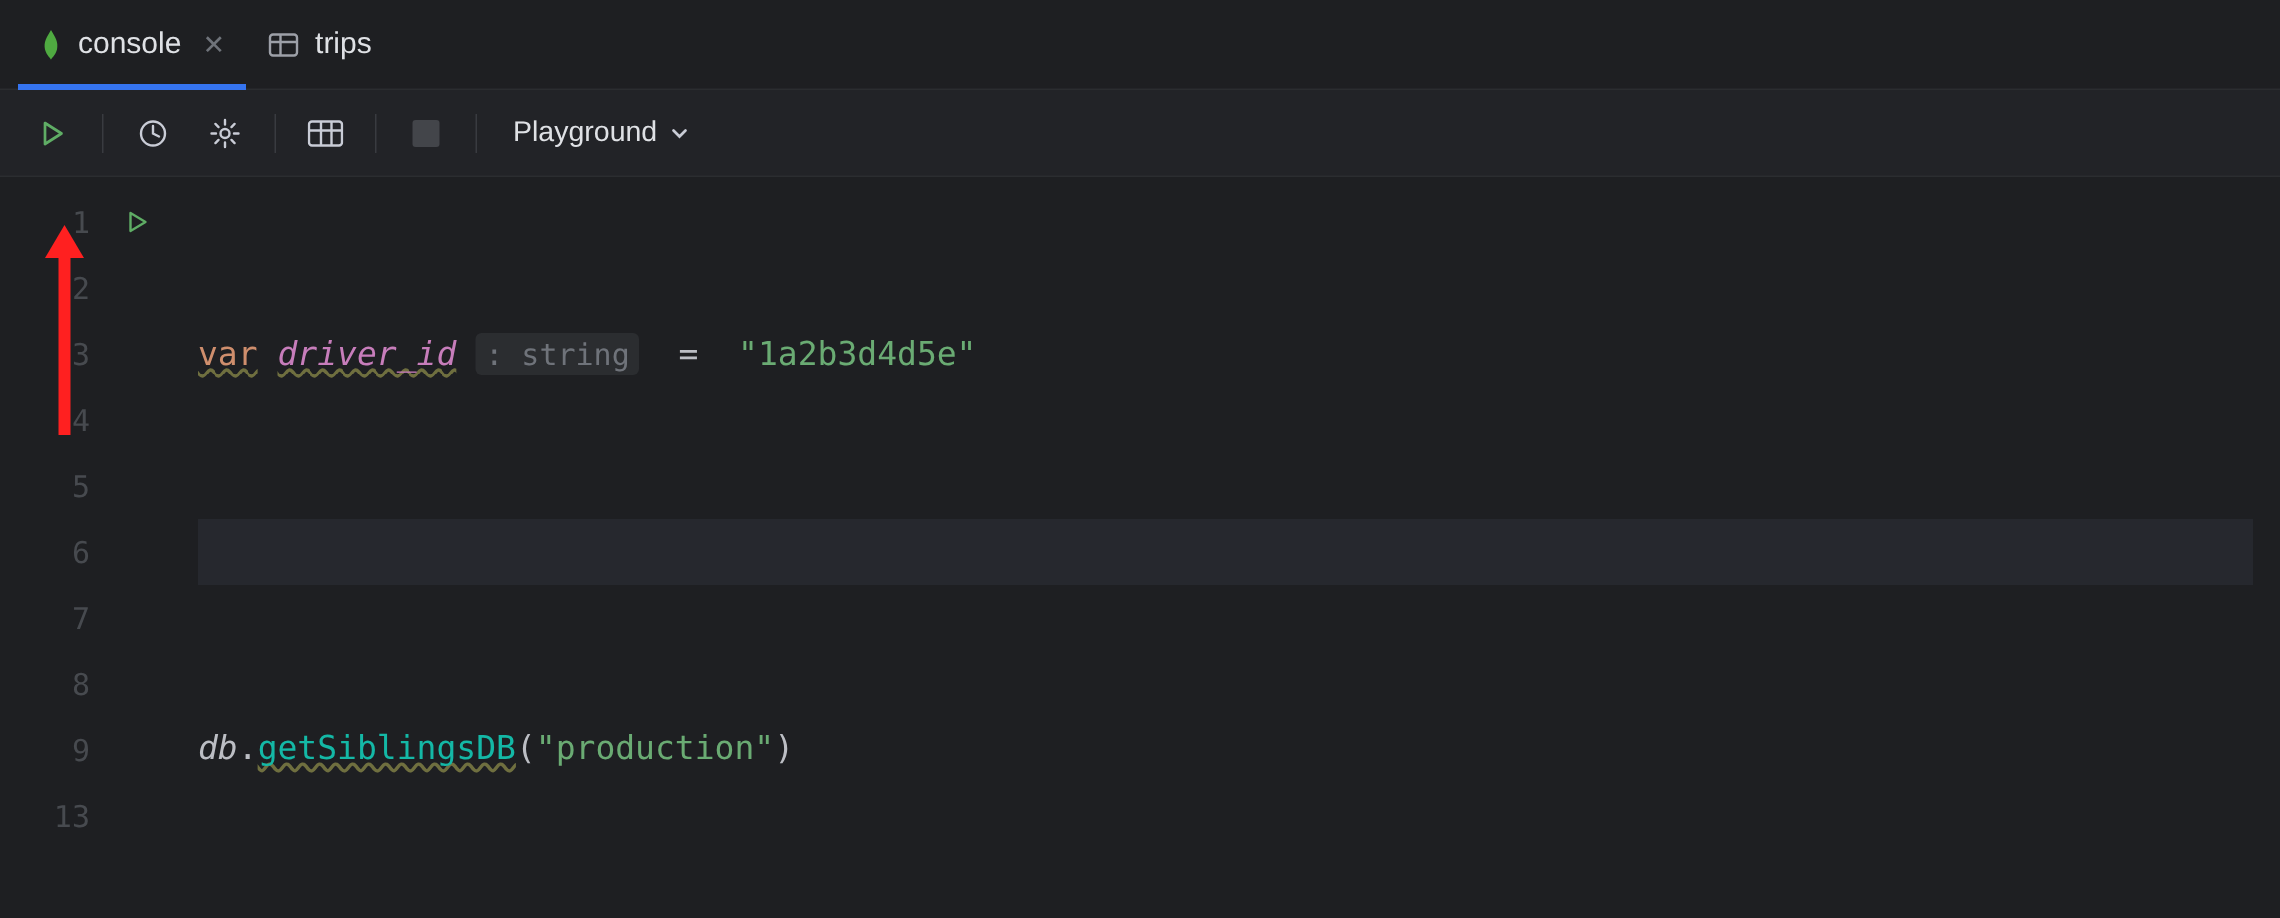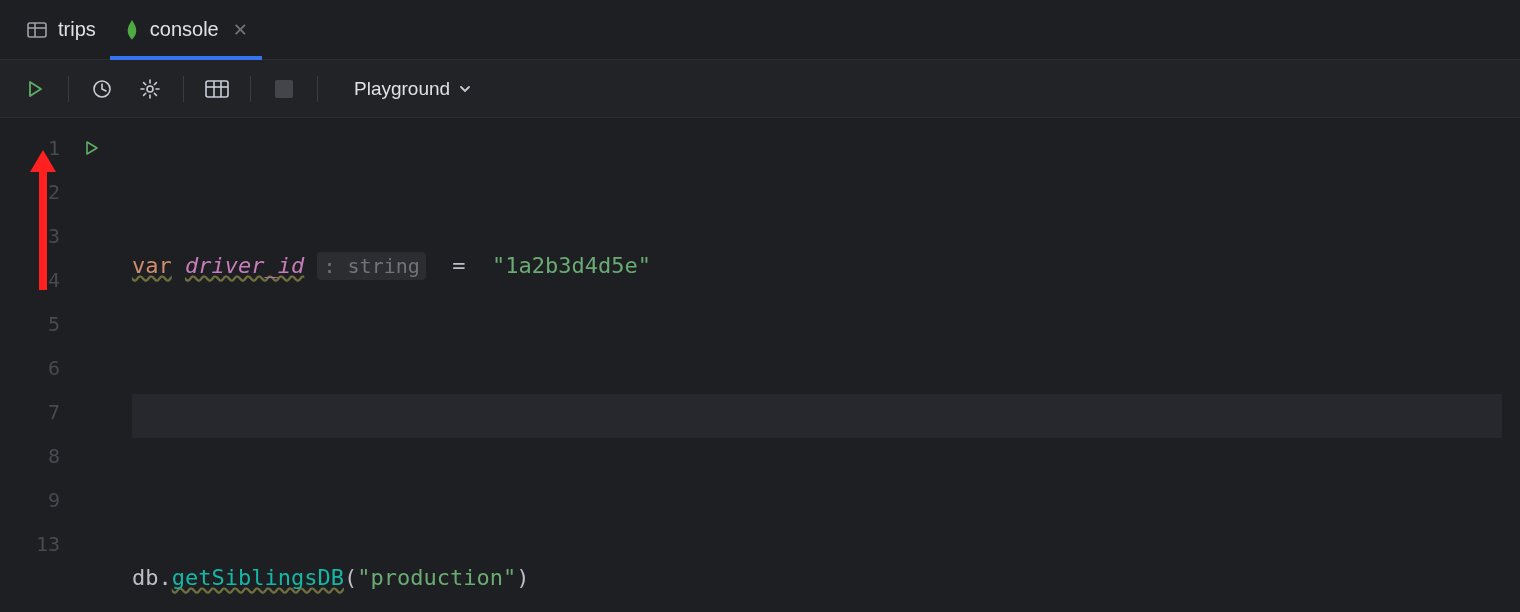--- a/index.html
+++ b/index.html
@@ -61,21 +61,21 @@
     cursor: pointer;
   }
   .vsep { width: 1px; height: 26px; background: #393b40; margin: 0 2px; }
   .stop-square {
     width: 18px; height: 18px; background: #43454a; border-radius: 2px;
   }
   .playground-dd {
     display: flex; align-items: center; gap: 8px;
     font-family: -apple-system, "Segoe UI", sans-serif;
     font-size: 19px; color: #dfe1e5;
-    padding: 4px 8px; cursor: pointer; margin-left: 12px;
+    padding: 4px 8px; cursor: pointer;
   }
   .editor {
     display: flex;
     background: #1e1f22;
     height: calc(100% - 118px);
   }
   .gutter {
     width: 70px;
     padding-top: 8px;
     text-align: right;
@@ -88,29 +88,29 @@
   .run-col {
     width: 44px;
     padding-top: 8px;
     line-height: 44px;
   }
   .run-col .slot { height: 44px; display:flex; align-items:center; justify-content:center; }
   .code {
     flex: 1;
     padding: 8px 18px;
     font-size: 22px;
-    line-height: 56px;
+    line-height: 44px;
     white-space: pre;
     position: relative;
   }
   .code .line { height: 44px; }
   .line.hl { background: #26282e; }
   .k-var { color: #cf8e6d; }
   .k-ident { color: #c77dbb; font-style: italic; }
-  .k-db { color: #bcbec4; }
+  .k-db { font-style: italic; color: #bcbec4; }
   .k-hint { color: #6f737a; background: #2b2d30; padding: 2px 6px; border-radius: 4px; font-size: 20px; font-style: normal;}
   .k-eq { color: #bcbec4; }
   .k-str { color: #6aab73; }
   .k-fn { color: #14b8a6; }
   .k-punc { color: #bcbec4; }
   .underline-y { text-decoration: underline wavy #6f6f3f; text-decoration-skip-ink: none; }
   .play svg { display:block; }
   .chevron svg { display:block; }
   
   .arrow {
@@ -119,38 +119,38 @@
     top: 150px;
     width: 30px;
     height: 140px;
     pointer-events: none;
   }
 </style>
 </head>
 <body>
 
 <div class="tabs">
+  <div class="tab active">
+    <span class="leaf-icon">
+      <svg viewBox="0 0 16 20">
+          <path d="M8 0 C11 5 13 8 12 13 C11 17 8 19 8 20 C8 19 5 17 4 13 C3 8 5 5 8 0 Z" fill="#4faa41"></path>
+        </svg>
+    </span>
+    <span>console</span>
+    <span class="close">✕</span>
+  </div>
   <div class="tab">
     <span class="table-icon">
       <svg viewBox="0 0 22 22">
           <rect x="2" y="4" width="18" height="14" rx="2" fill="none" stroke="#9da0a8" stroke-width="1.6"></rect>
           <line x1="2" y1="9" x2="20" y2="9" stroke="#9da0a8" stroke-width="1.6"></line>
           <line x1="9" y1="4" x2="9" y2="18" stroke="#9da0a8" stroke-width="1.6"></line>
         </svg>
     </span>
     <span>trips</span>
-  </div>
-  <div class="tab active">
-    <span class="leaf-icon">
-      <svg viewBox="0 0 16 20">
-          <path d="M8 0 C11 5 13 8 12 13 C11 17 8 19 8 20 C8 19 5 17 4 13 C3 8 5 5 8 0 Z" fill="#4faa41"></path>
-        </svg>
-    </span>
-    <span>console</span>
-    <span class="close">✕</span>
   </div>
 </div>
 
 <div class="toolbar">
   <div class="tb-btn play">
     <svg width="20" height="20" viewBox="0 0 20 20">
         <path d="M5 3 L16 10 L5 17 Z" fill="none" stroke="#5fad65" stroke-width="1.8" stroke-linejoin="round"></path>
       </svg>
   </div>
   <div class="vsep"></div>

